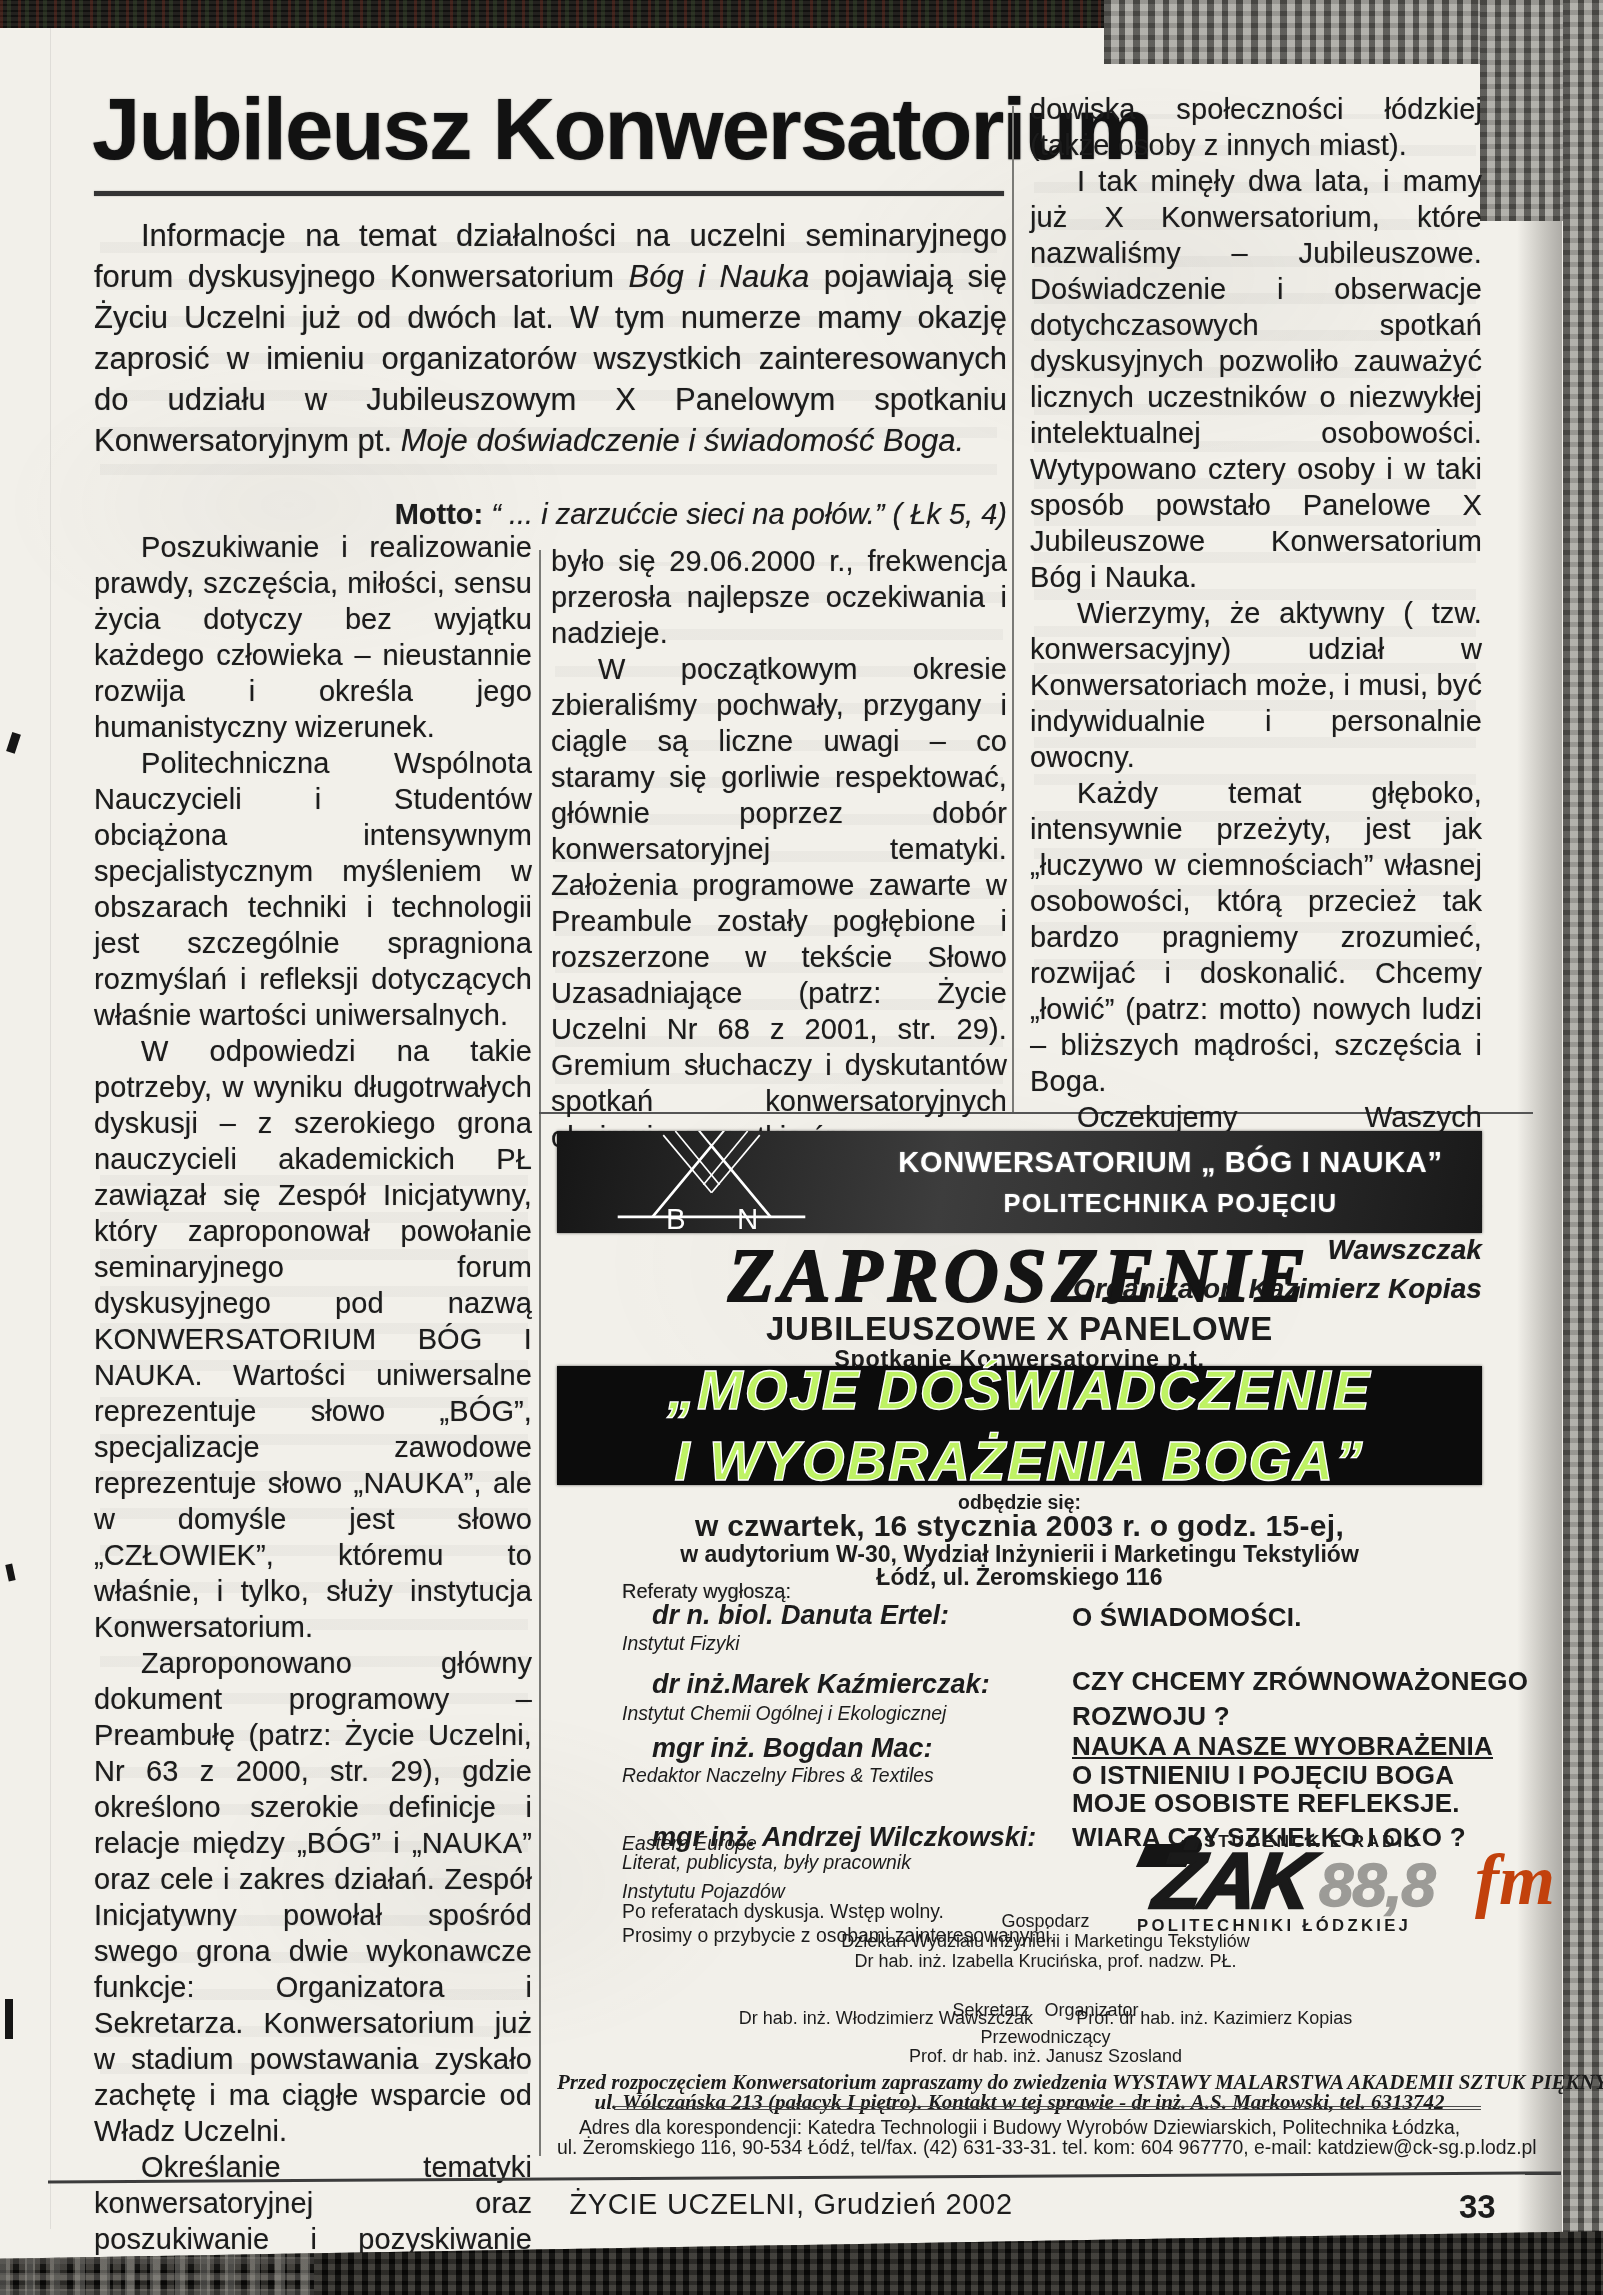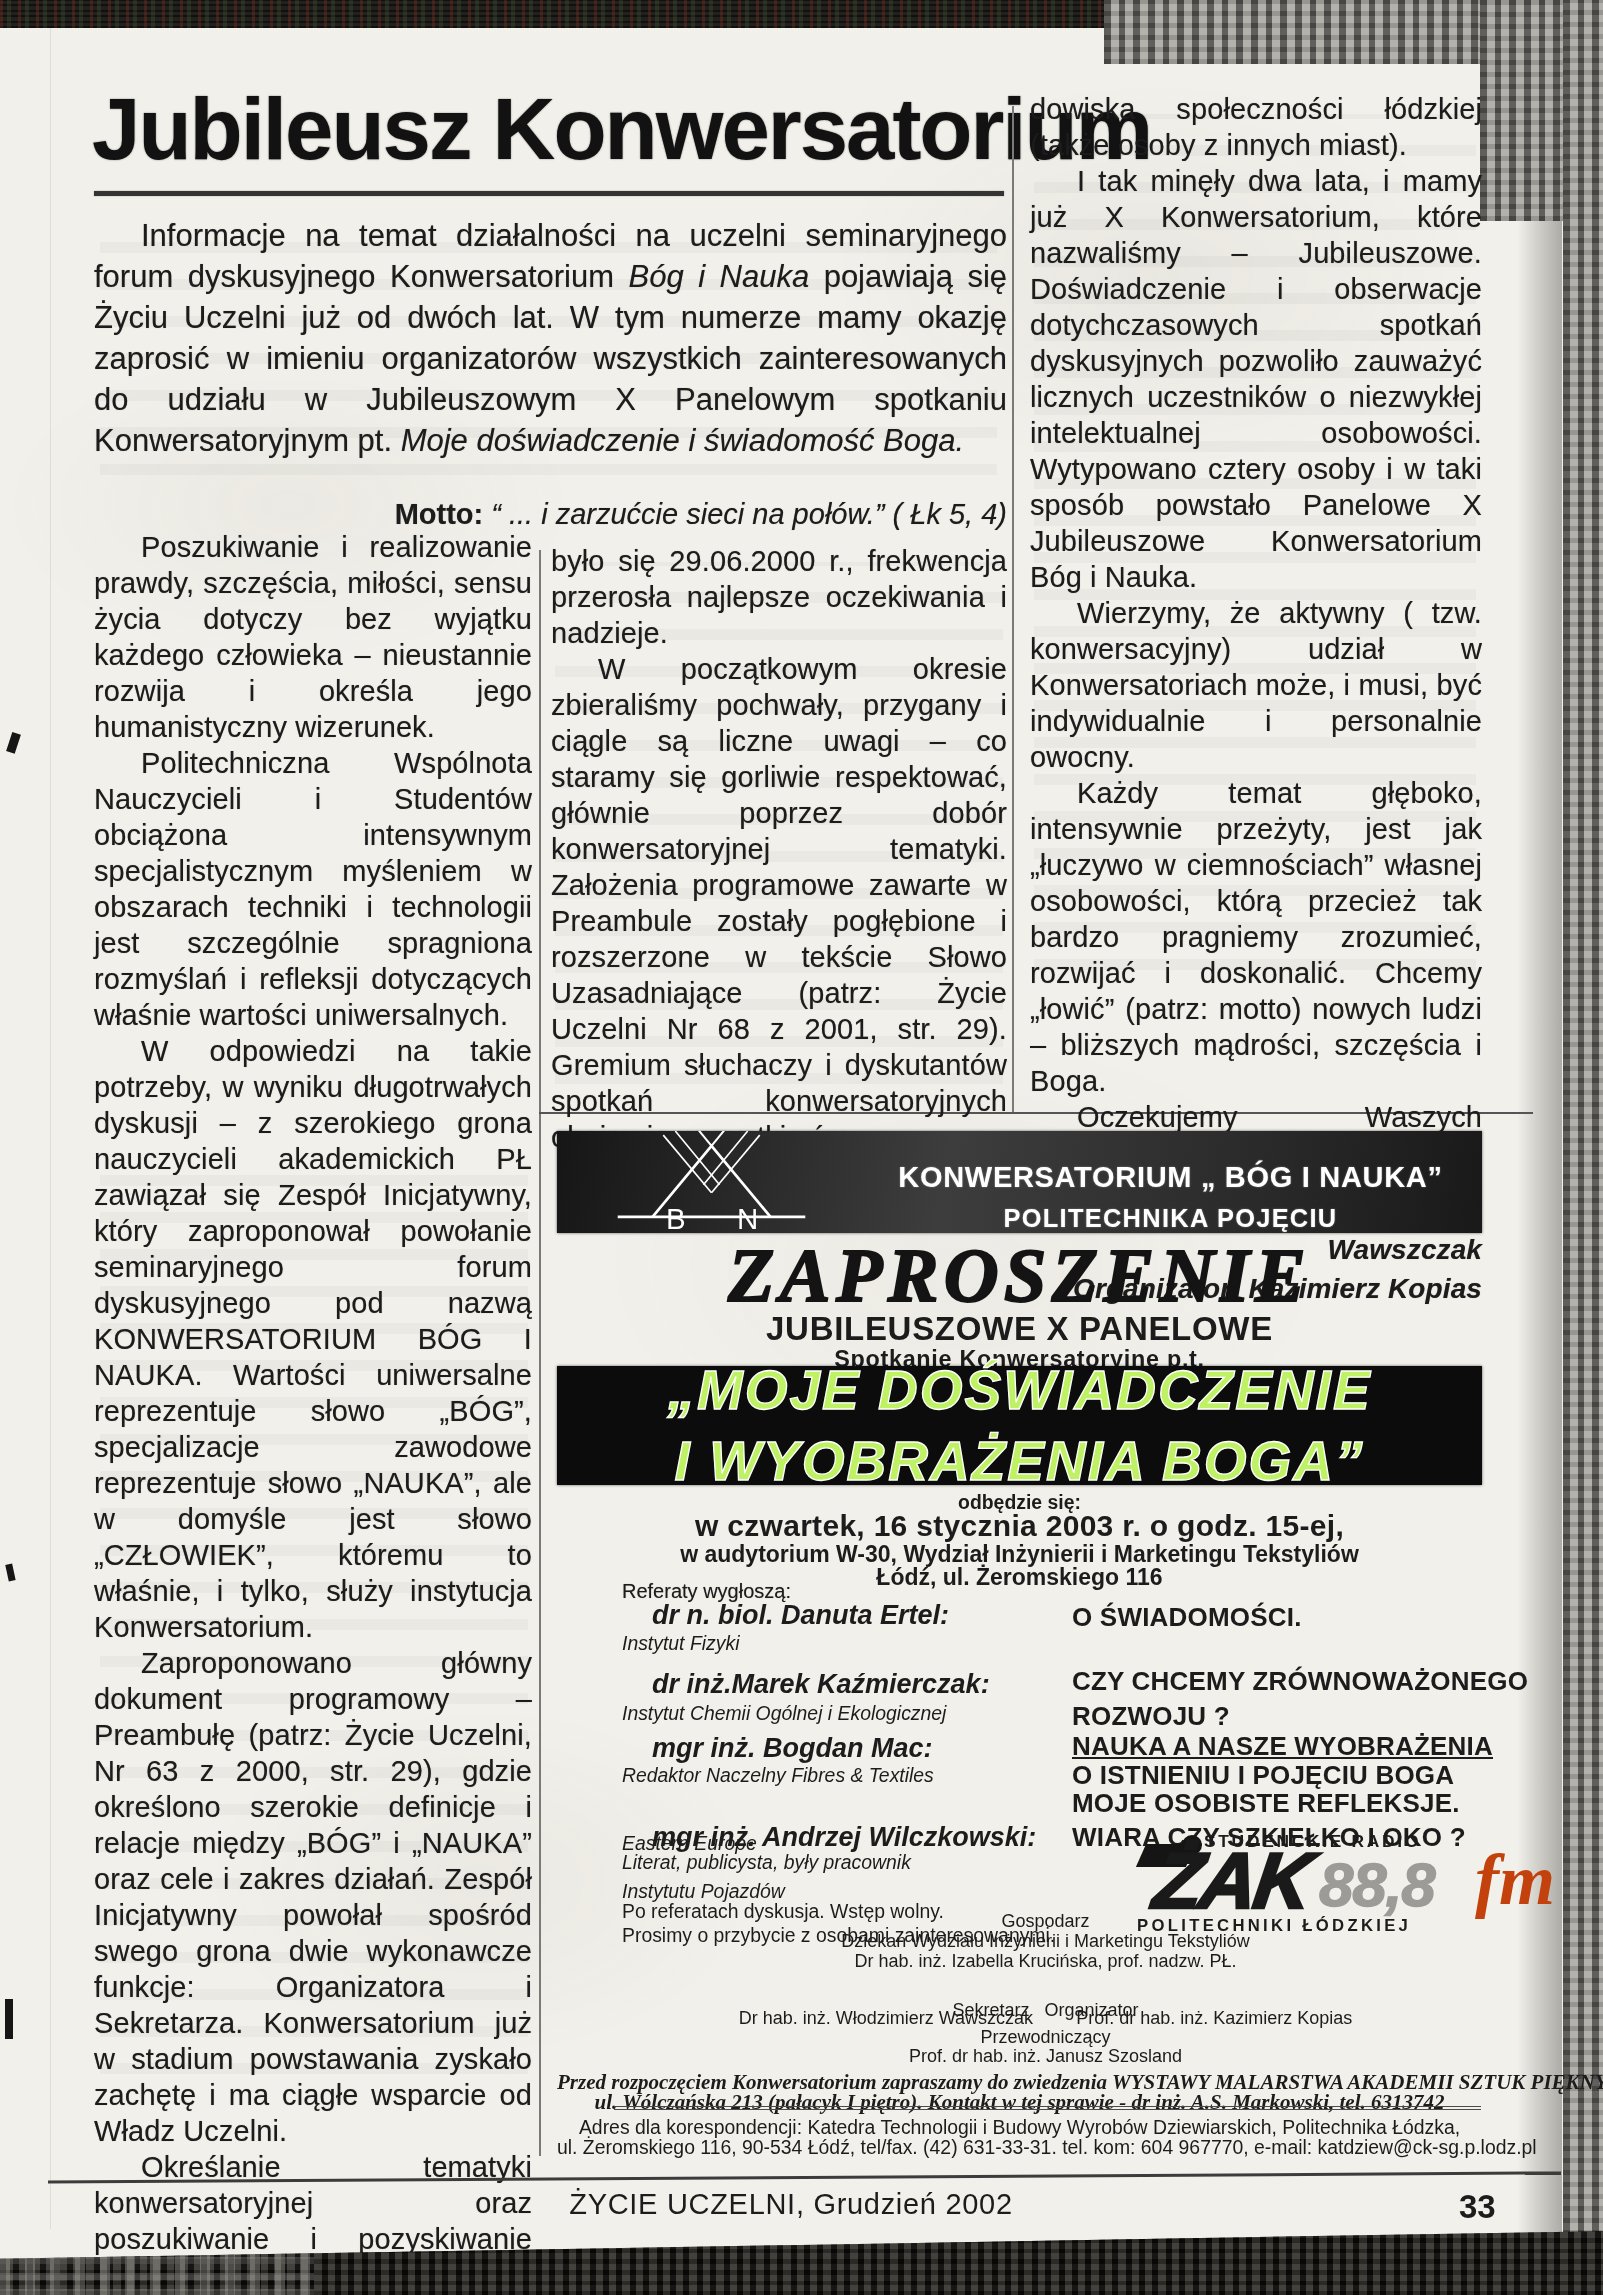--- a/index.html
+++ b/index.html
@@ -54,21 +54,21 @@
   .colbody{font-size:29px;line-height:36px;text-align:justify;letter-spacing:0.1px;}
   .colbody p{margin:0;}
   .colbody p.ind{text-indent:47px;}
   .sig{margin-top:20px;text-align:right;font-style:italic;font-weight:bold;font-size:28px;line-height:39px;}
 
   
   .banner{left:557px;top:1131px;width:925px;height:102px;
     background:linear-gradient(100deg,#161616 0%,#3d3d3d 42%,#2a2a2a 75%,#191919 100%);
     box-shadow:0 0 2.7px rgba(0,0,0,.6);}
   .banner-text{position:absolute;left:321px;right:19px;top:0;height:100%;display:flex;
-    flex-direction:column;justify-content:flex-end;align-items:center;gap:10px;color:#fff;}
+    flex-direction:column;justify-content:center;align-items:center;gap:10px;color:#fff;}
   .banner-l1{font-size:29px;font-weight:bold;letter-spacing:0.7px;text-shadow:0 0 2px rgba(255,255,255,.4);white-space:nowrap;}
   .banner-l2{font-size:25.4px;font-weight:bold;letter-spacing:1.3px;text-shadow:0 0 2px rgba(255,255,255,.4);}
   .inv-center{left:557px;width:925px;text-align:center;}
   .zaprosz{top:1232px;font-size:76px;font-weight:bold;font-style:italic;
     font-family:"Liberation Serif",serif;letter-spacing:5.4px;color:#141414;
     -webkit-text-stroke:2px #141414;text-shadow:0 0 1.3px rgba(0,0,0,.4);}
   .jubil{top:1310px;font-size:33px;font-weight:bold;letter-spacing:0.7px;}
   .spotk{top:1346px;font-size:23.4px;font-weight:bold;letter-spacing:0.7px;}
   .titlebox{left:557px;top:1366px;width:925px;height:119px;background:#0c0c0c;
     display:flex;flex-direction:column;justify-content:center;gap:6.7px;box-shadow:0 0 2.7px rgba(0,0,0,.6);}

